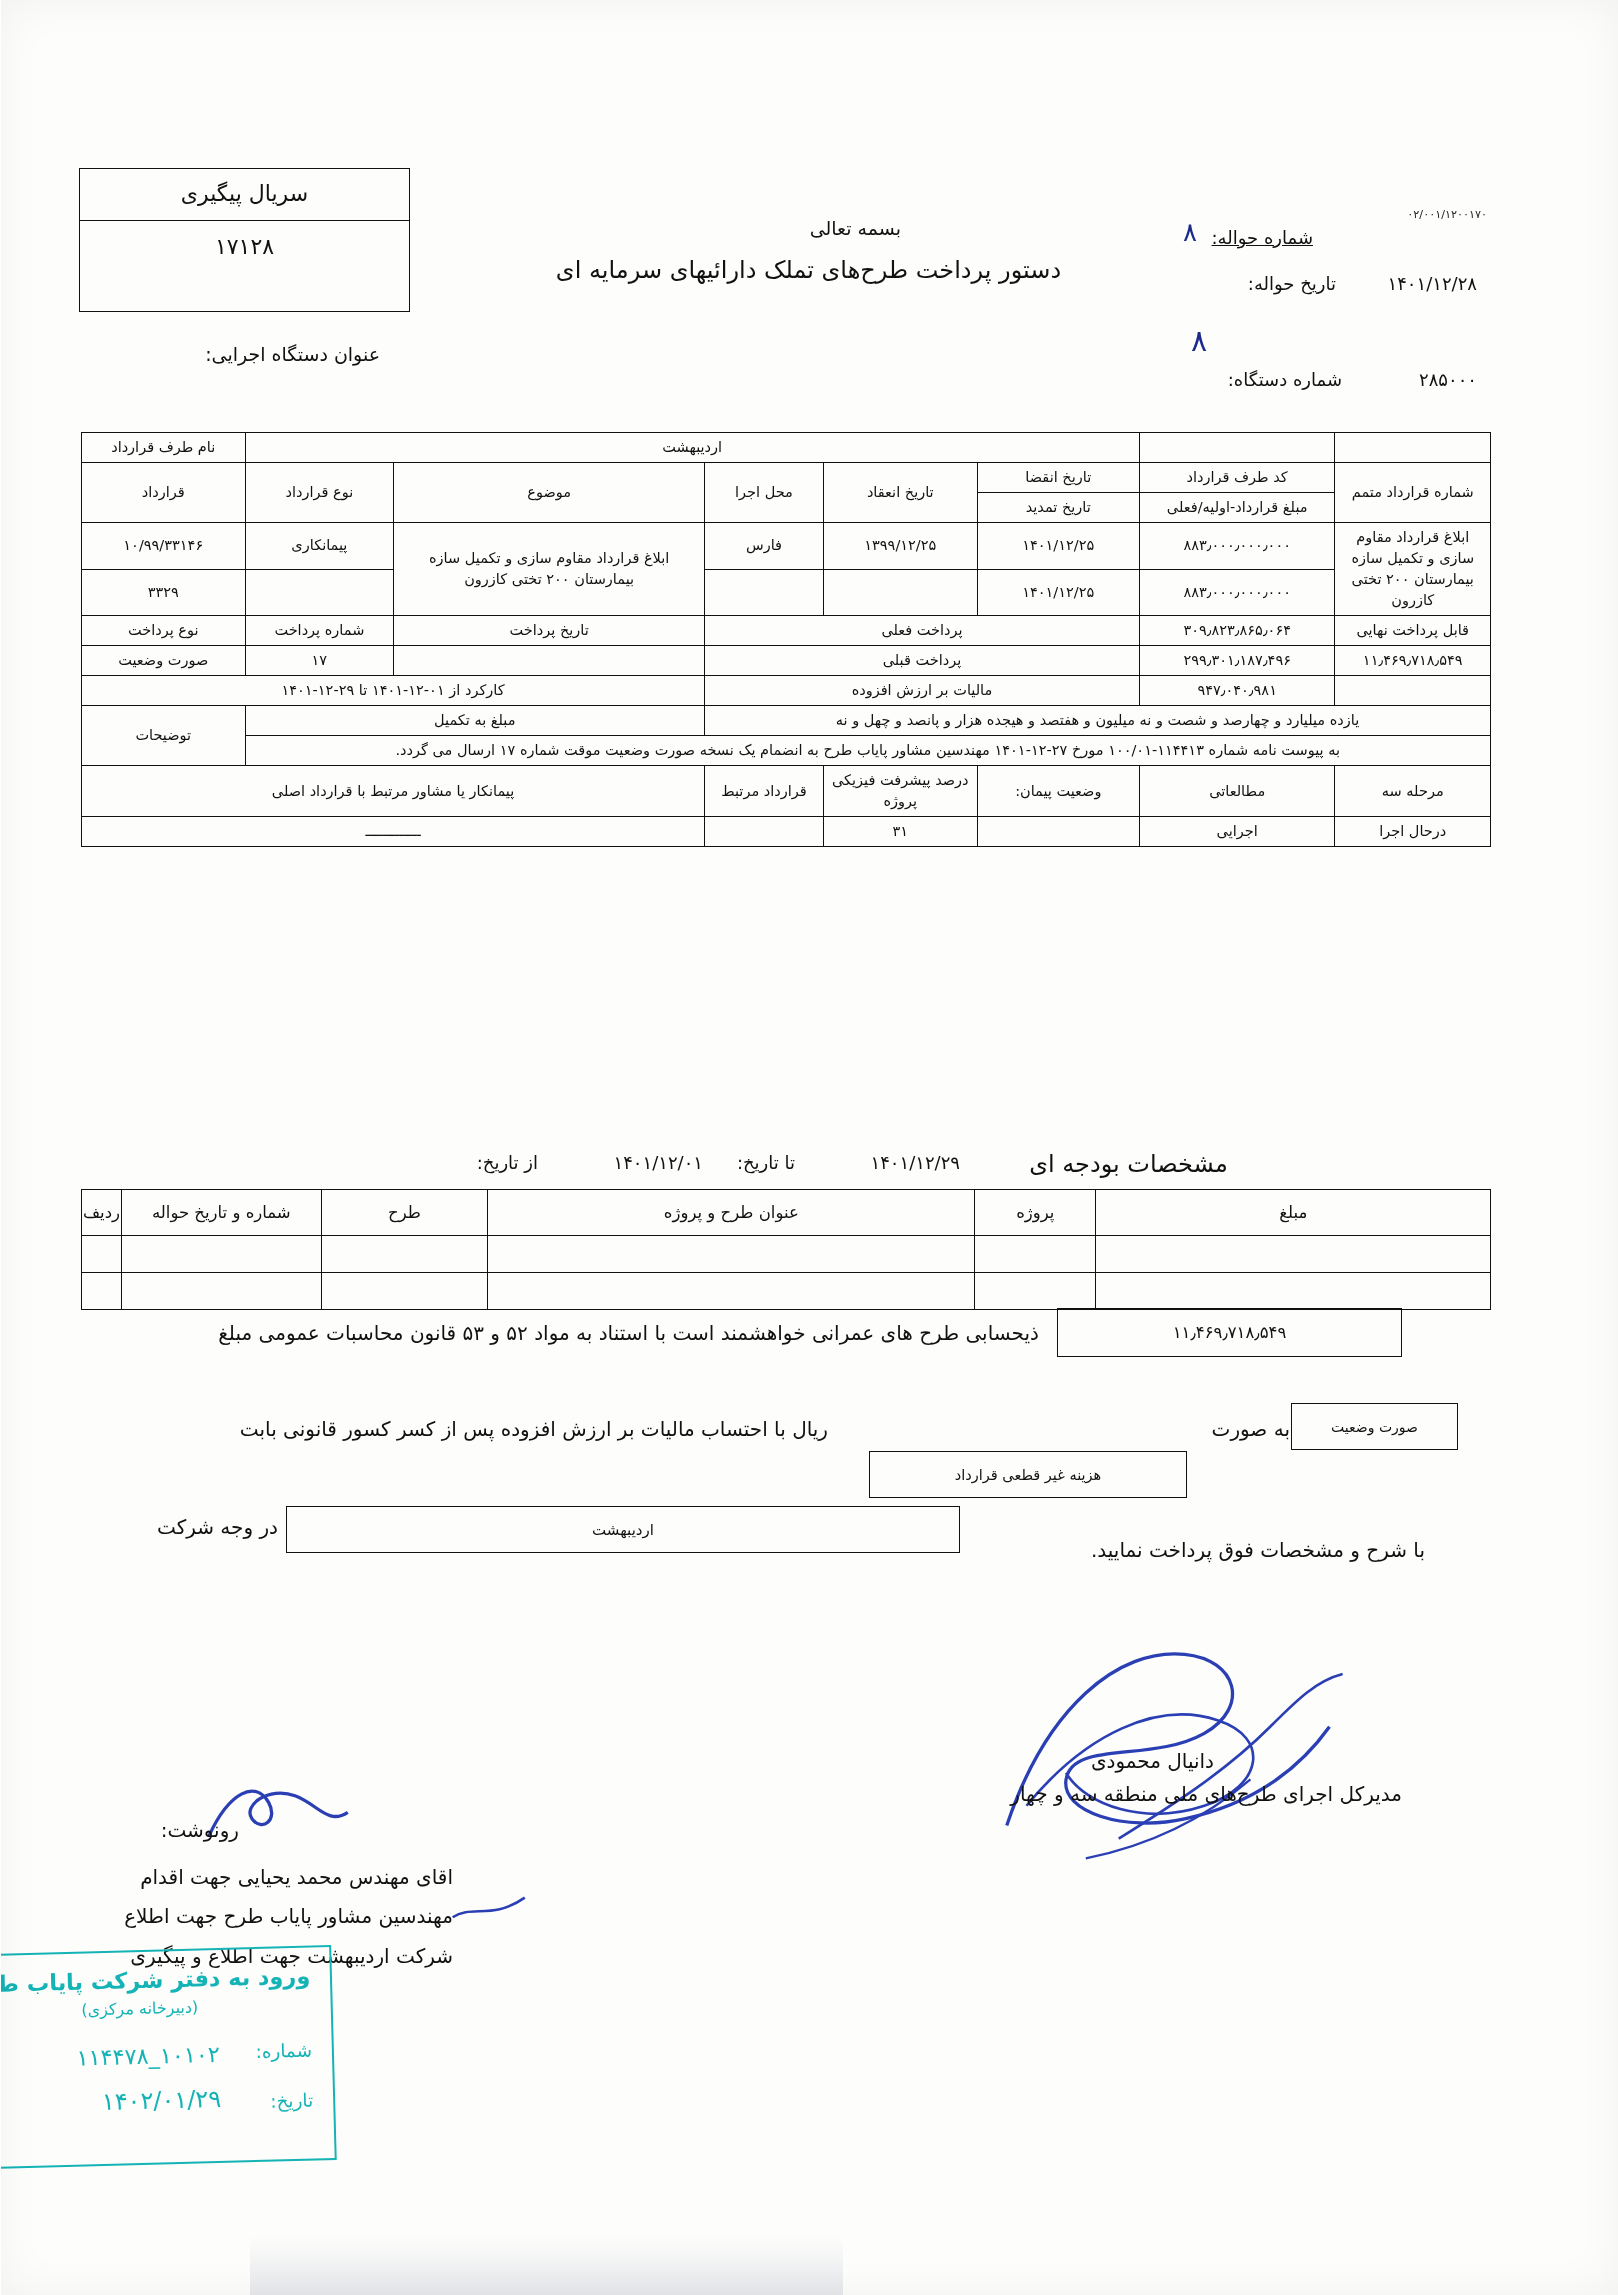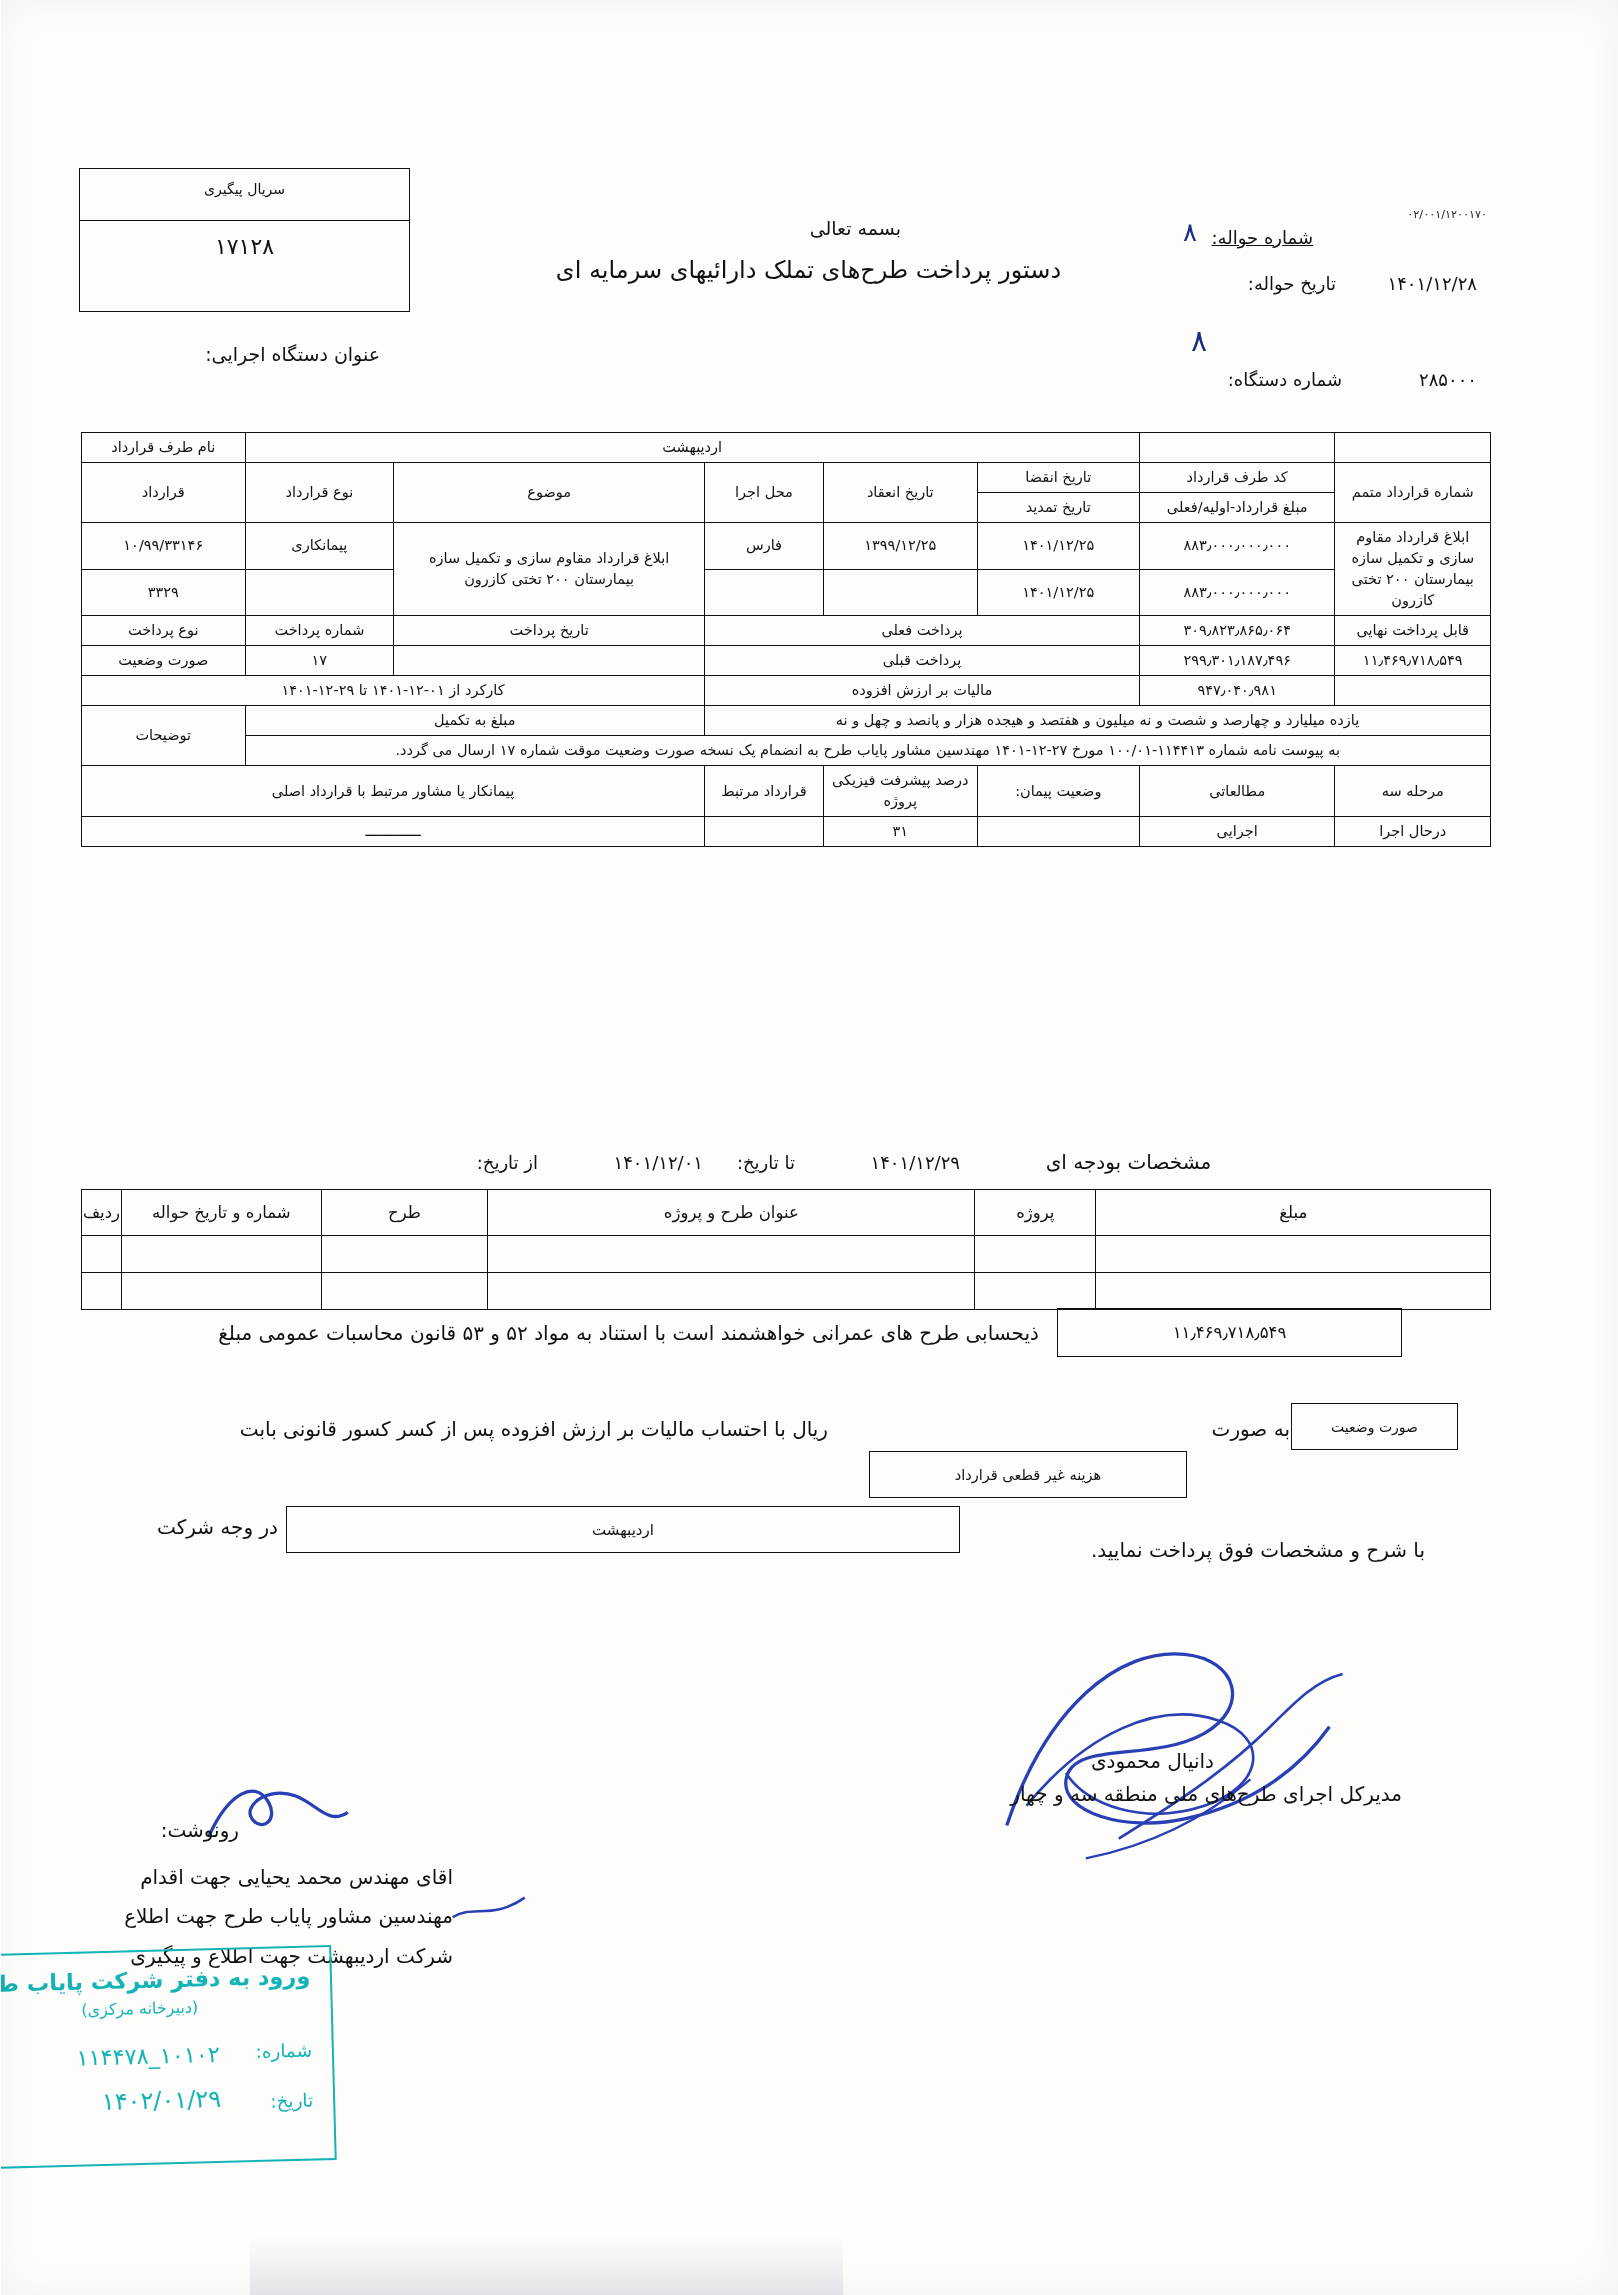--- a/index.html
+++ b/index.html
@@ -20,21 +20,21 @@
   
   .abs{position:absolute;}
 
   
   #serial-box{
     right:1209px; top:168px; width:329px; height:142px;
     border:1.3px solid #111;
   }
   #serial-box .sb-label{
     position:absolute; top:12px; right:0; width:100%;
-    text-align:center; font-size:14px; letter-spacing:0.7px;
+    text-align:center; font-size:22px; letter-spacing:0.7px;
   }
   #serial-box .sb-line{
     position:absolute; top:51px; right:0; width:100%;
     border-top:1.3px solid #111;
   }
   #serial-box .sb-value{
     position:absolute; top:65px; right:0; width:100%;
     text-align:center; font-size:22px; letter-spacing:2px;
   }
 
@@ -65,21 +65,21 @@
     text-align:center;
     line-height:1.45;
   }
   .hdr{font-size:16.5px;}
   .small{font-size:12.5px;}
   .tiny{font-size:11.2px;}
   .num{font-size:14.5px;letter-spacing:0.7px;}
 
   
   #budget-title{
-    right:128px; top:1150px; width:725px; font-size:20px; text-align:center;
+    right:128px; top:1150px; width:725px; font-size:24px; text-align:center;
   }
   #line1-text{ right:580px; top:1321px; width:962px; text-align:right; font-size:20px;}
   #amount-box1{
     right:217px; top:1308px; width:343px; height:47px; border:1.1px solid #111;
     display:flex;align-items:center;justify-content:center;font-size:16.5px;letter-spacing:0.7px;
   }
   #line2-text{ right:791px; top:1417px; width:751px; text-align:right; font-size:20px;}
   #box-nonfinal{
     right:432px; top:1403px; width:316px; height:45px; border:1.1px solid #111;
     display:flex;align-items:center;justify-content:center;font-size:14.5px;margin-top:48px;

